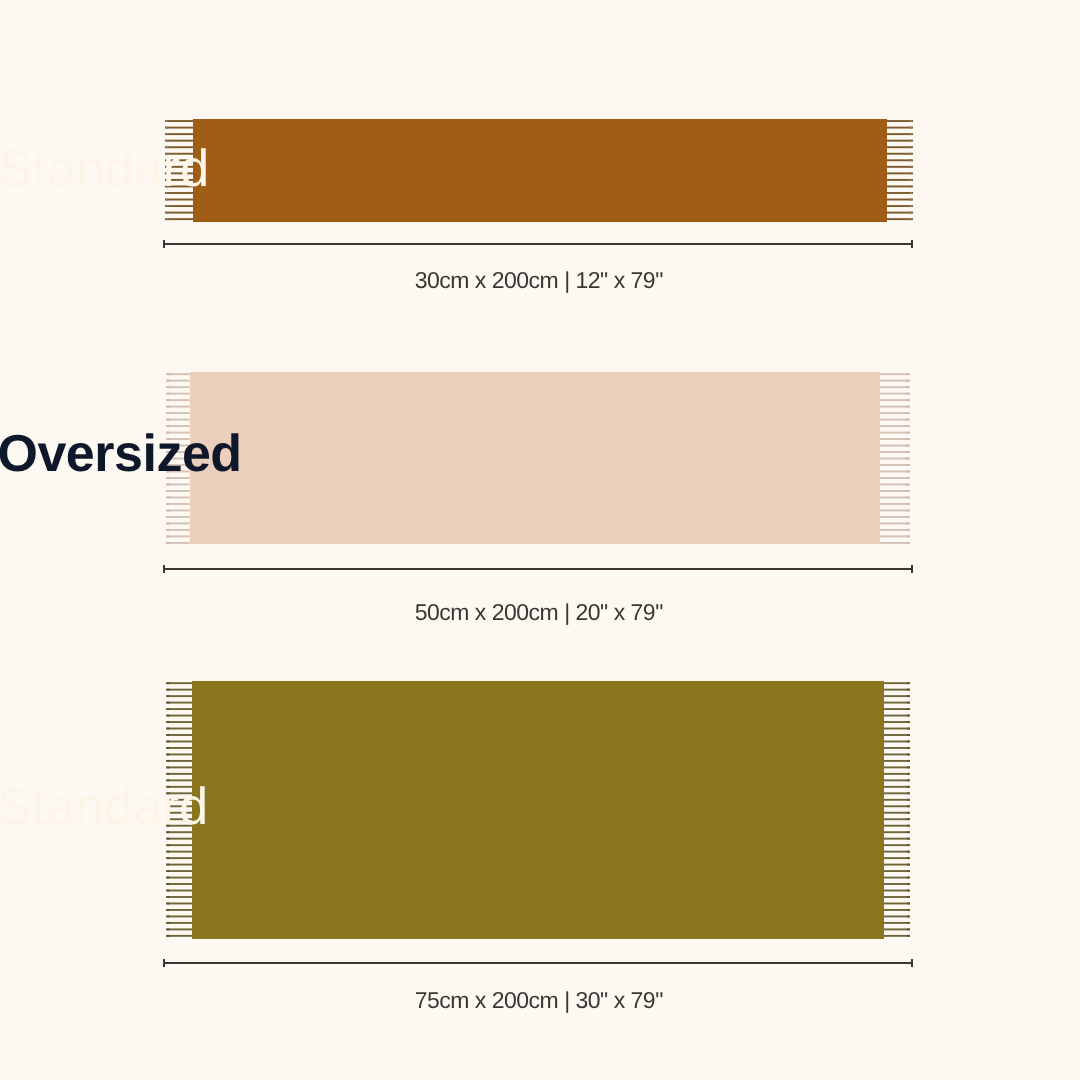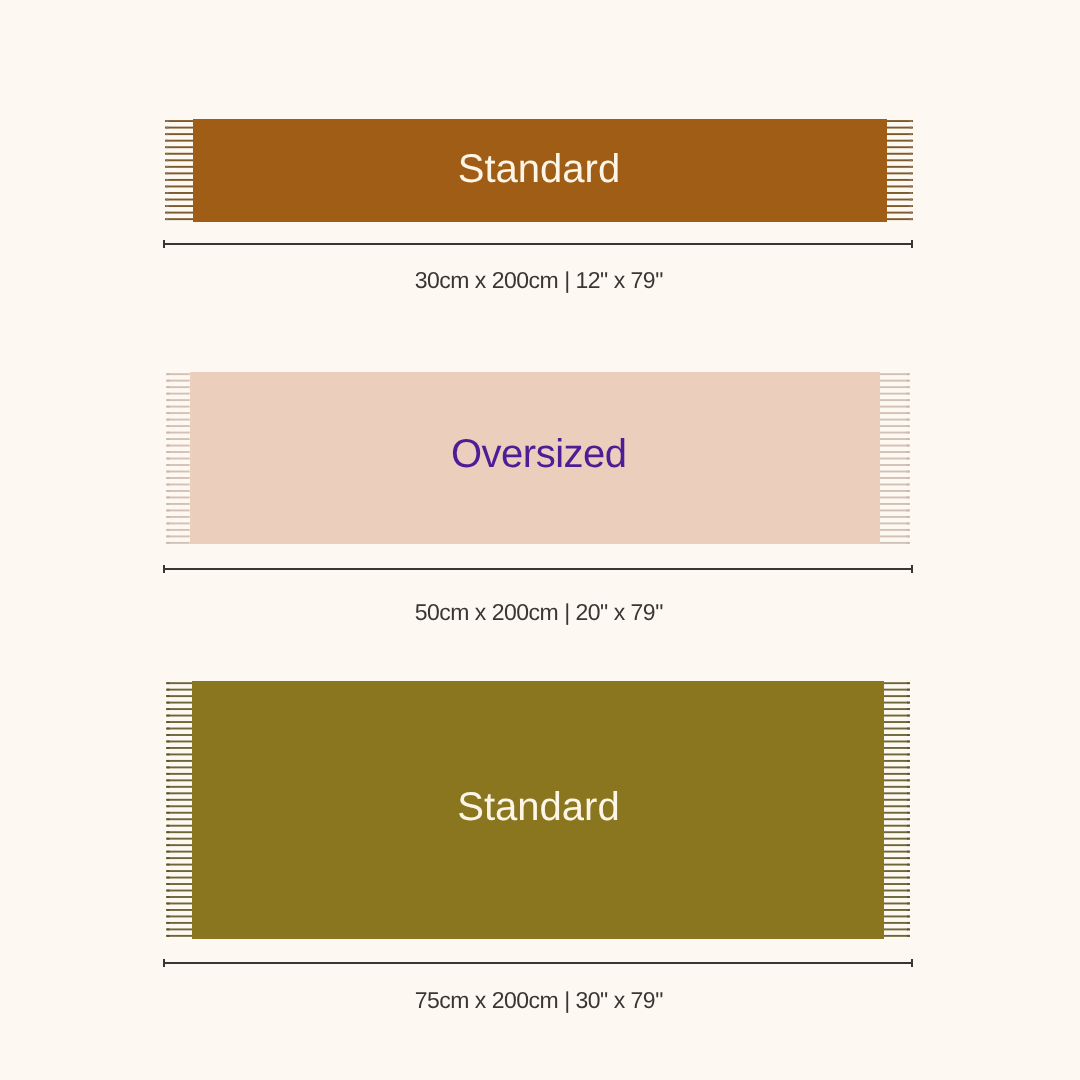--- a/index.html
+++ b/index.html
@@ -8,22 +8,22 @@
        font-family:"Liberation Sans",sans-serif;overflow:hidden;
        -webkit-font-smoothing:antialiased;
        text-rendering:geometricPrecision;}
   .stage{position:relative;width:1080px;height:1080px;overflow:hidden;}
 
   .scarf{position:absolute;}
   .scarf-body{position:absolute;top:0;bottom:0;}
   .fringe{position:absolute;top:0;bottom:0;}
   .fringe svg{display:block;width:100%;height:100%;}
 
-  .scarf-label{position:absolute;left:0;right:0;text-align:center;
-       font-size:40px;line-height:40px;white-space:nowrap;
+  .scarf-label{position:absolute;left:0;right:0;
+       font-size:52px;line-height:40px;white-space:nowrap;
        transform:translateZ(0);}
 
   .dim-line{position:absolute;height:2px;}
   .dim-cap{position:absolute;width:2.2px;}
   .dim-text{position:absolute;left:-1px;width:1080px;text-align:center;
        font-size:23px;line-height:23px;letter-spacing:-0.5px;
        text-indent:-0.5px;white-space:nowrap;
        transform:translateZ(0);}
 
   
@@ -255,21 +255,21 @@
           <rect x="26.49" y="150.47" width="2.6" height="1.9" fill="#CCB9AD"></rect>
           <rect x="0" y="156.96" width="30.09375" height="1.9" fill="#D3C1B5"></rect>
           <rect x="26.49" y="156.96" width="2.6" height="1.9" fill="#CCB9AD"></rect>
           <rect x="0" y="163.45" width="30.09375" height="1.9" fill="#D3C1B5"></rect>
           <rect x="26.49" y="163.45" width="2.6" height="1.9" fill="#CCB9AD"></rect>
           <rect x="0" y="169.94" width="30.09375" height="1.9" fill="#D3C1B5"></rect>
           <rect x="26.49" y="169.94" width="2.6" height="1.9" fill="#CCB9AD"></rect>
         </svg>
       </div>
   </div>
-  <div class="scarf-label" id="label-1" style="color: #4c1d95;">Oversized</div>
+  <div class="scarf-label" id="label-1" style="color: #0f172a; font-weight: bold;">Oversized</div>
   <div class="dim-cap" id="cap-l-1" style="background: rgb(58, 55, 50);"></div>
   <div class="dim-line" id="line-1" style="background: rgb(58, 55, 50);"></div>
   <div class="dim-cap" id="cap-r-1" style="background: rgb(58, 55, 50);"></div>
   <div class="dim-text" id="text-1" style="color: rgb(58, 55, 50);">50cm x 200cm | 20" x 79"</div>
 
   <div class="scarf" id="scarf-2">
     <div class="fringe" id="fringe-l-2">
         <svg viewBox="0 0 26.6875 258" preserveAspectRatio="none">
           <rect x="0" y="1.20" width="26.6875" height="1.9" fill="#6E6639"></rect>
           <rect x="1.00" y="1.20" width="2.6" height="1.9" fill="#5E5634"></rect>

